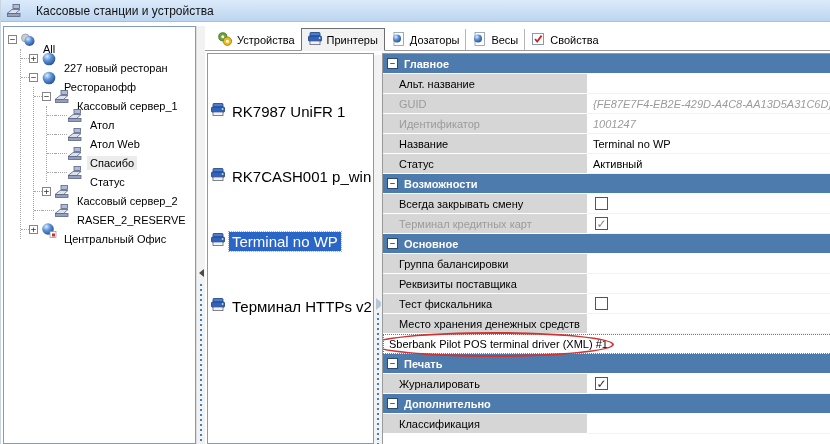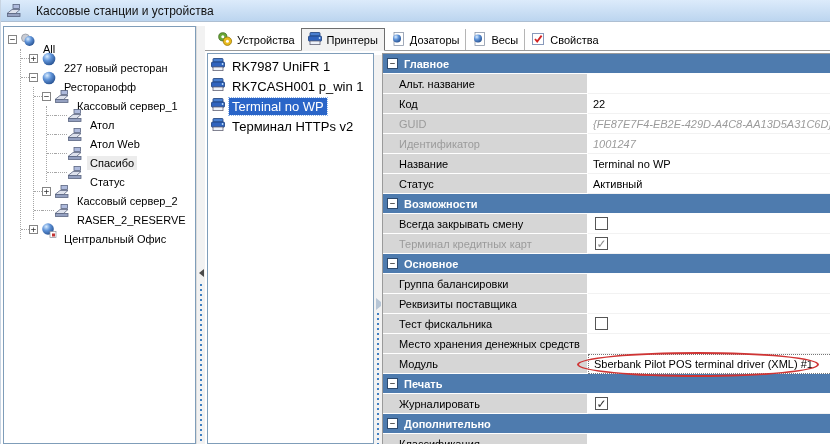--- a/index.html
+++ b/index.html
@@ -45,21 +45,21 @@
   .tabbar { height:23px; display:flex; align-items:flex-end; padding-left:7px; border-bottom:1px solid #9a9a9a; background:#fff; flex:none; }
   .tab { display:flex; align-items:center; gap:4px; padding:3px 6px 3px 5px; font-size:11px; height:21px; cursor:pointer; color:#000; }
   .tab svg { width:16px; height:16px; }
   .tab.sep { border-right:1px solid #b5b5b5; }
   .tab.active { border:1px solid #6e6e6e; border-bottom:1px solid #f2f2f2; background:#f2f2f2; height:23px; margin-bottom:-1px; }
 
   .content { flex:1; display:flex; overflow:hidden; padding-top:2px; }
 
   
   .list-panel { width:167px; flex:none; border:1px solid #7f9db9; background:#fff; margin-left:2px; padding-top:2px; overflow:hidden; }
-  .litem { height:20px; display:flex; align-items:center; padding-left:2px; font-size:13px; cursor:pointer; white-space:nowrap; }
+  .litem { height:20px; display:flex; align-items:center; padding-left:2px; font-size:15px; cursor:pointer; white-space:nowrap;margin-top:45px; }
   .litem svg { width:16px; height:16px; flex:none; margin-right:3px; }
   .litem .llabel { padding:1px 3px; }
   .litem.selected .llabel { background:#2a65c8; color:#fff; outline:1px dotted #8fb4e8; }
 
   
   .grid { flex:1; border-left:1px solid #9a9a9a; border-top:1px solid #9a9a9a; background:#fff; overflow:hidden; position:relative; }
   .ghead { height:20px; background:#4e7bae; color:#fff; display:flex; align-items:center; gap:6px;
     padding-left:4px; font-weight:bold; font-size:11px; border-bottom:1px solid #fff; }
   .gminus { width:11px; height:11px; background:#fff; border:1px solid #2d4a6e; color:#222;
     font:9px/9px "DejaVu Sans Mono",monospace; text-align:center; cursor:pointer; flex:none; }
@@ -386,26 +386,20 @@
               <span class="gminus">−</span>
               <span>Главное</span>
             </div>
             <div class="grow">
               <div class="gcell-l">Альт. название</div>
               <div class="gcell-v">
                 <span></span>
               </div>
             </div>
             <div class="grow">
-              <div class="gcell-l">Код</div>
-              <div class="gcell-v">
-                <span>22</span>
-              </div>
-            </div>
-            <div class="grow">
               <div class="gcell-l disabled">GUID</div>
               <div class="gcell-v dim">
                 <span>{FE87E7F4-EB2E-429D-A4C8-AA13D5A31C6D}</span>
               </div>
             </div>
             <div class="grow">
               <div class="gcell-l disabled">Идентификатор</div>
               <div class="gcell-v dim">
                 <span>1001247</span>
               </div>
@@ -460,21 +454,20 @@
                 <span class="cbx"></span>
               </div>
             </div>
             <div class="grow">
               <div class="gcell-l">Место хранения денежных средств</div>
               <div class="gcell-v">
                 <span></span>
               </div>
             </div>
             <div class="grow">
-              <div class="gcell-l">Модуль</div>
               <div class="gcell-v focused">
                 <span>Sberbank Pilot POS terminal driver (XML) #1</span>
                 <div class="ellipse"></div>
               </div>
             </div>
             <div class="ghead">
               <span class="gminus">−</span>
               <span>Печать</span>
             </div>
             <div class="grow">

